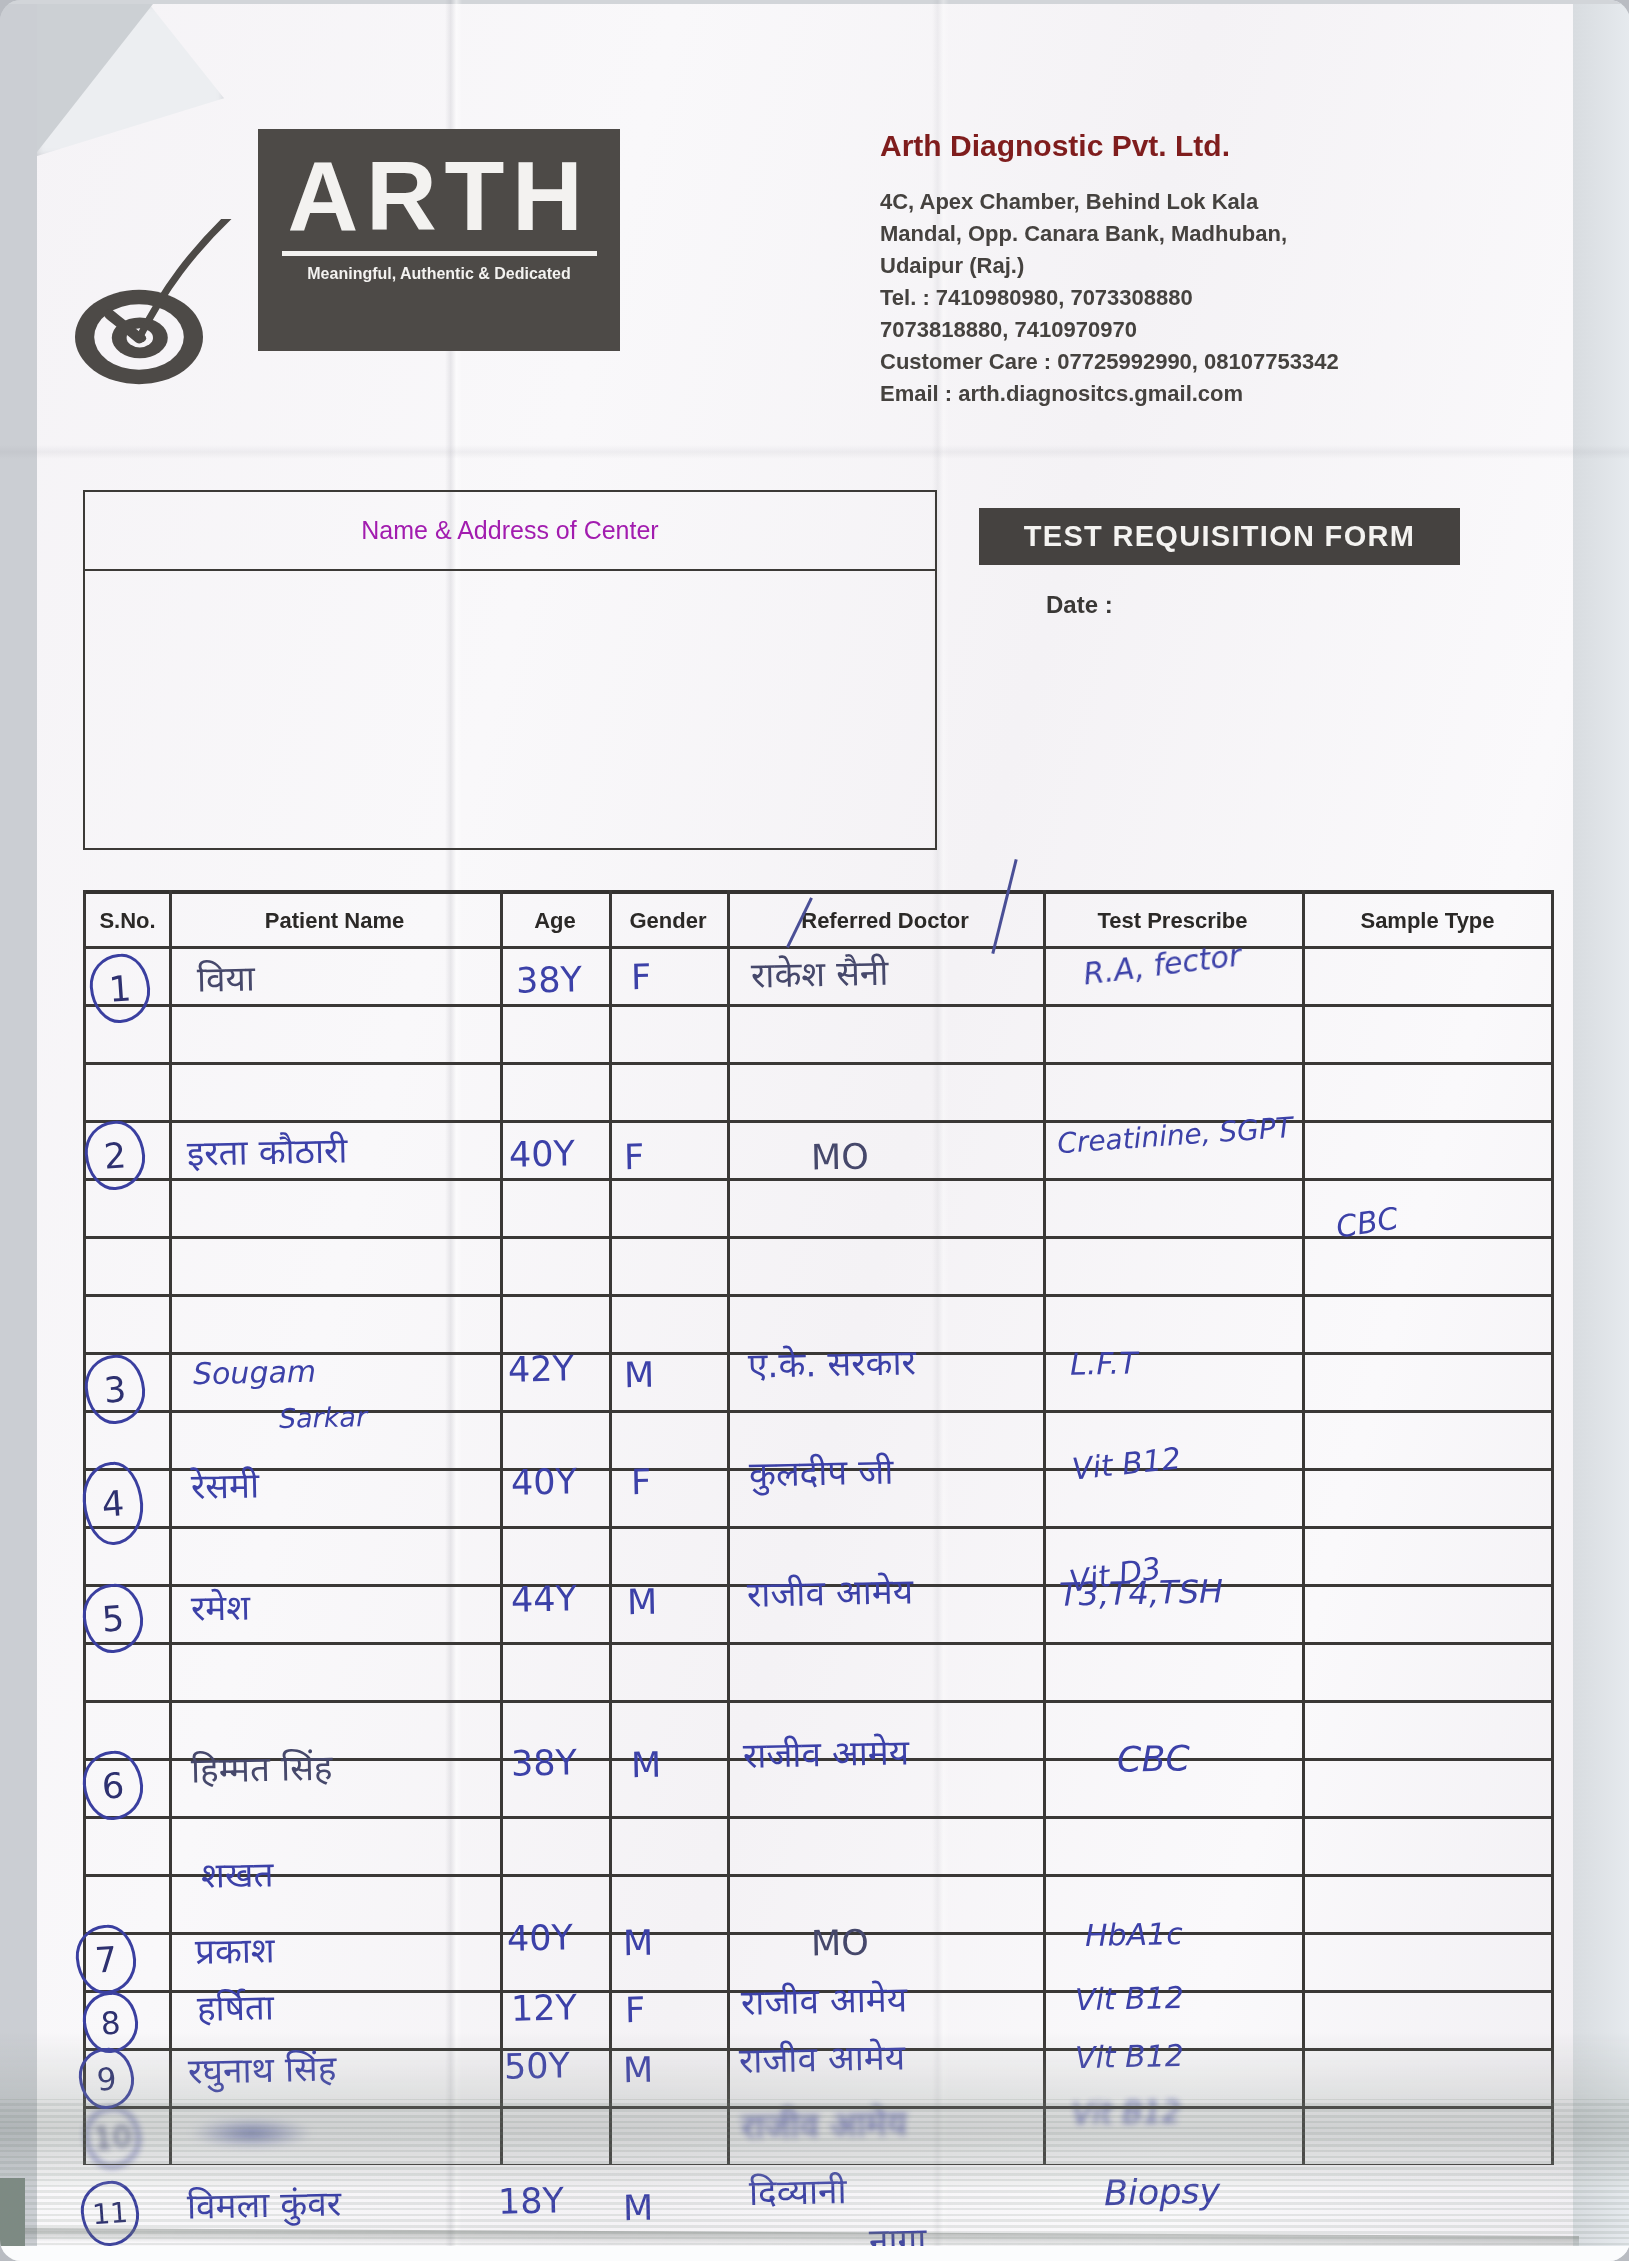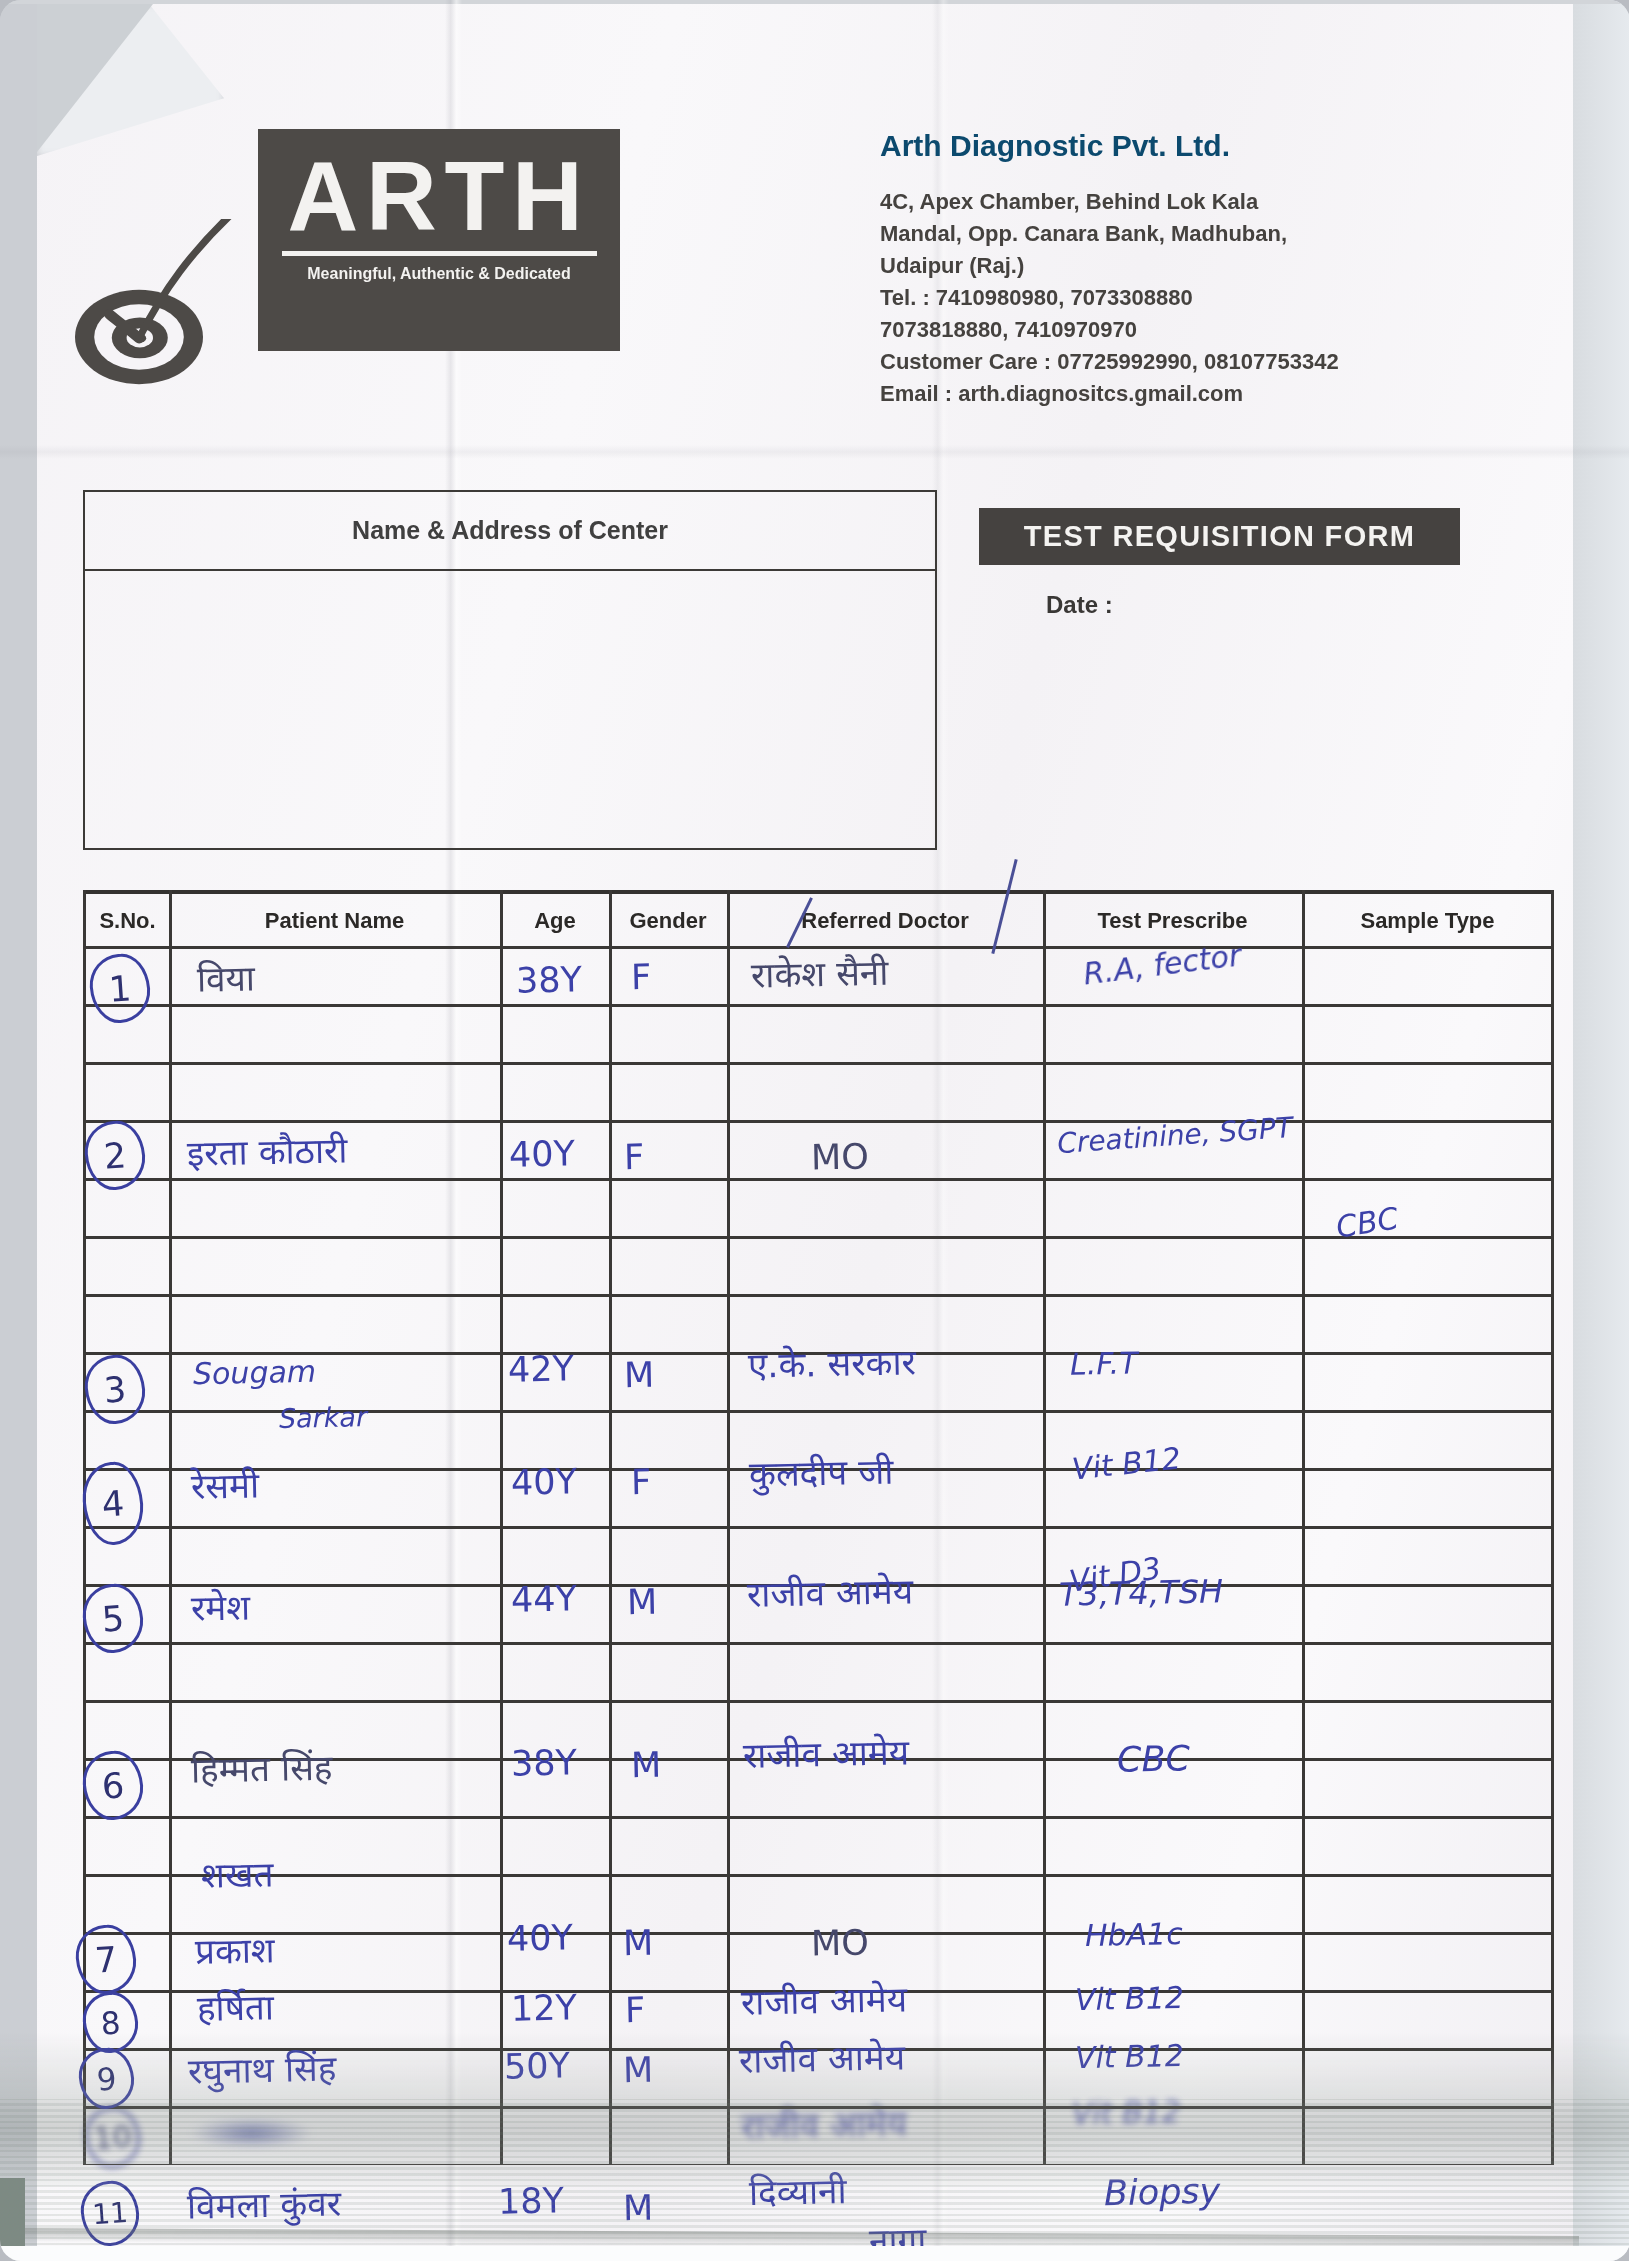--- a/index.html
+++ b/index.html
@@ -24,27 +24,27 @@
   
   #logo-block{position:absolute;left:258px;top:129px;width:362px;height:222px;background:#4d4a47;
               color:#f3f2f0;text-align:center;z-index:3;}
   #logo-arth{font-size:98px;font-weight:bold;letter-spacing:7.7px;line-height:1;margin-top:18px;}
   #logo-rule{width:315px;height:4.5px;background:#f3f2f0;margin:6.4px auto 5.2px auto;}
   #logo-diag{font-size:41px;font-weight:bold;letter-spacing:1.9px;line-height:1;}
   #logo-tag{font-size:16px;font-weight:bold;margin-top:9px;}
   #logo-mark{position:absolute;left:71px;top:219px;z-index:2;}
   
   #company{position:absolute;left:880px;top:129px;width:683px;color:#45423f;z-index:2;}
-  #company-name{font-size:30px;font-weight:bold;color:#0c4a6e;margin-bottom:23px;}
+  #company-name{font-size:30px;font-weight:bold;color:#7f1d1d;margin-bottom:23px;}
   .addr-line{font-size:22px;font-weight:bold;line-height:32px;}
   
   #center-box{position:absolute;left:83px;top:490px;width:850px;height:356px;
               border:2.6px solid #3c3a37;z-index:2;}
   #center-box-title{height:77px;border-bottom:2.6px solid #3c3a37;display:flex;align-items:center;
-                    justify-content:center;font-size:25px;font-weight:bold;color:#404040;}
+                    justify-content:center;font-size:25px;font-weight:normal;color:#a21caf;}
   
   #trf-badge{position:absolute;left:979px;top:508px;width:481px;height:57px;background:#454240;
              display:flex;align-items:center;justify-content:center;color:#f4f3f1;
              font-size:29px;font-weight:bold;letter-spacing:1.3px;z-index:2;}
   #date-label{position:absolute;left:1046px;top:591px;font-size:24px;font-weight:bold;color:#3a3836;z-index:2;}
   
   .tline-top{position:absolute;left:83px;top:890px;width:1471px;height:3.9px;background:#343230;z-index:2;}
   #hgrid{position:absolute;left:83px;top:946px;width:1471px;height:1219px;z-index:2;
          background-image:repeating-linear-gradient(to bottom,#3a3836 0px,#3a3836 2.6px,rgba(0,0,0,0) 2.6px,rgba(0,0,0,0) 58px);}
   .vline{position:absolute;top:890px;width:2.6px;height:1274px;background:#3a3836;z-index:2;}

